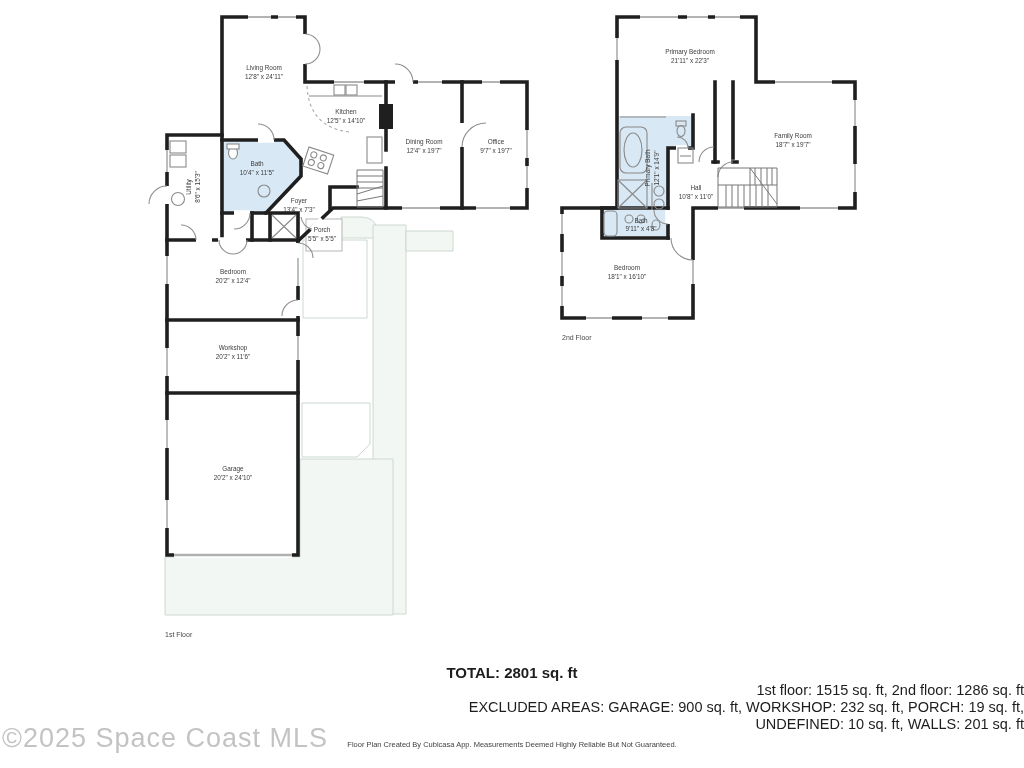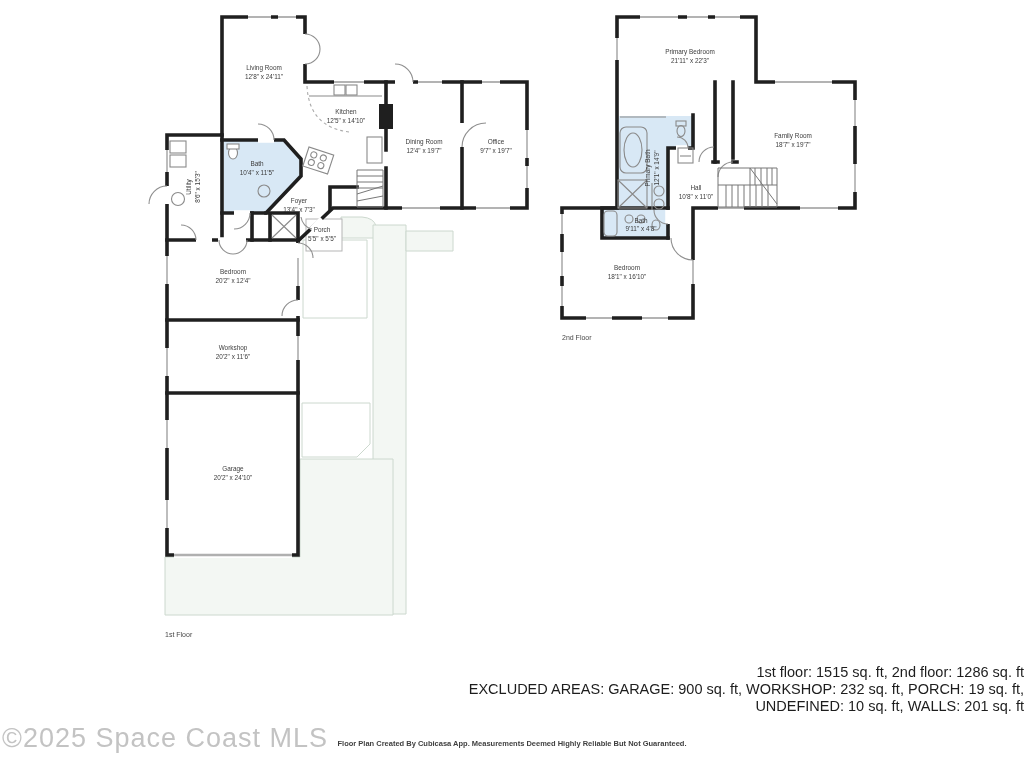--- a/index.html
+++ b/index.html
@@ -4,21 +4,21 @@
 <style>
   html,body{margin:0;padding:0;background:#fff;}
   #canvas{position:relative;width:1024px;height:768px;background:#fff;overflow:hidden;
           font-family:"Liberation Sans", sans-serif;}
   svg text{font-family:"Liberation Sans", sans-serif;}
   .room-name,.room-dims{font-size:6.4px;fill:#3c3c3c;text-anchor:middle;}
   .floor-label{font-size:7px;fill:#474747;}
   #summary{position:absolute;left:0;top:664px;width:1024px;text-align:center;color:#1d1d1d;}
   #summary .total{font-size:15px;font-weight:700;line-height:1.18;}
   #summary .line{font-size:14.5px;line-height:1.18;text-align:right;}
-  #summary .disclaimer{font-size:7.5px;color:#3f3f3f;margin-top:24px;font-weight:bold;}
+  #summary .disclaimer{font-size:7.5px;color:#3f3f3f;margin-top:7px;}
   #watermark{position:absolute;left:2px;top:715px;font-size:27px;color:#c3c3c3;
              letter-spacing:1px;white-space:nowrap;margin-top:8px;}
 </style>
 </head>
 <body>
 
 <div id="canvas">
 
 <svg width="1024" height="768" viewBox="0 0 1024 768">
 
@@ -200,20 +200,21 @@
       <text class="room-dims" x="641" y="231">9'11" x 4'8"</text>
       <text class="room-name" x="627" y="270">Bedroom</text>
       <text class="room-dims" x="627" y="279">18'1" x 16'10"</text>
       <text class="floor-label" x="562" y="340">2nd Floor</text>
     </g>
   </g>
 </svg>
 
 
 <div id="summary">
+  <div class="total">TOTAL: 2801 sq. ft</div>
   <div class="line">1st floor: 1515 sq. ft, 2nd floor: 1286 sq. ft</div>
   <div class="line">EXCLUDED AREAS: GARAGE: 900 sq. ft, WORKSHOP: 232 sq. ft, PORCH: 19 sq. ft,</div>
   <div class="line">UNDEFINED: 10 sq. ft, WALLS: 201 sq. ft</div>
   <div class="disclaimer">Floor Plan Created By Cubicasa App. Measurements Deemed Highly Reliable But Not Guaranteed.</div>
 </div>
 
 <div id="watermark">©2025 Space Coast MLS</div>
 
 </div>
 

